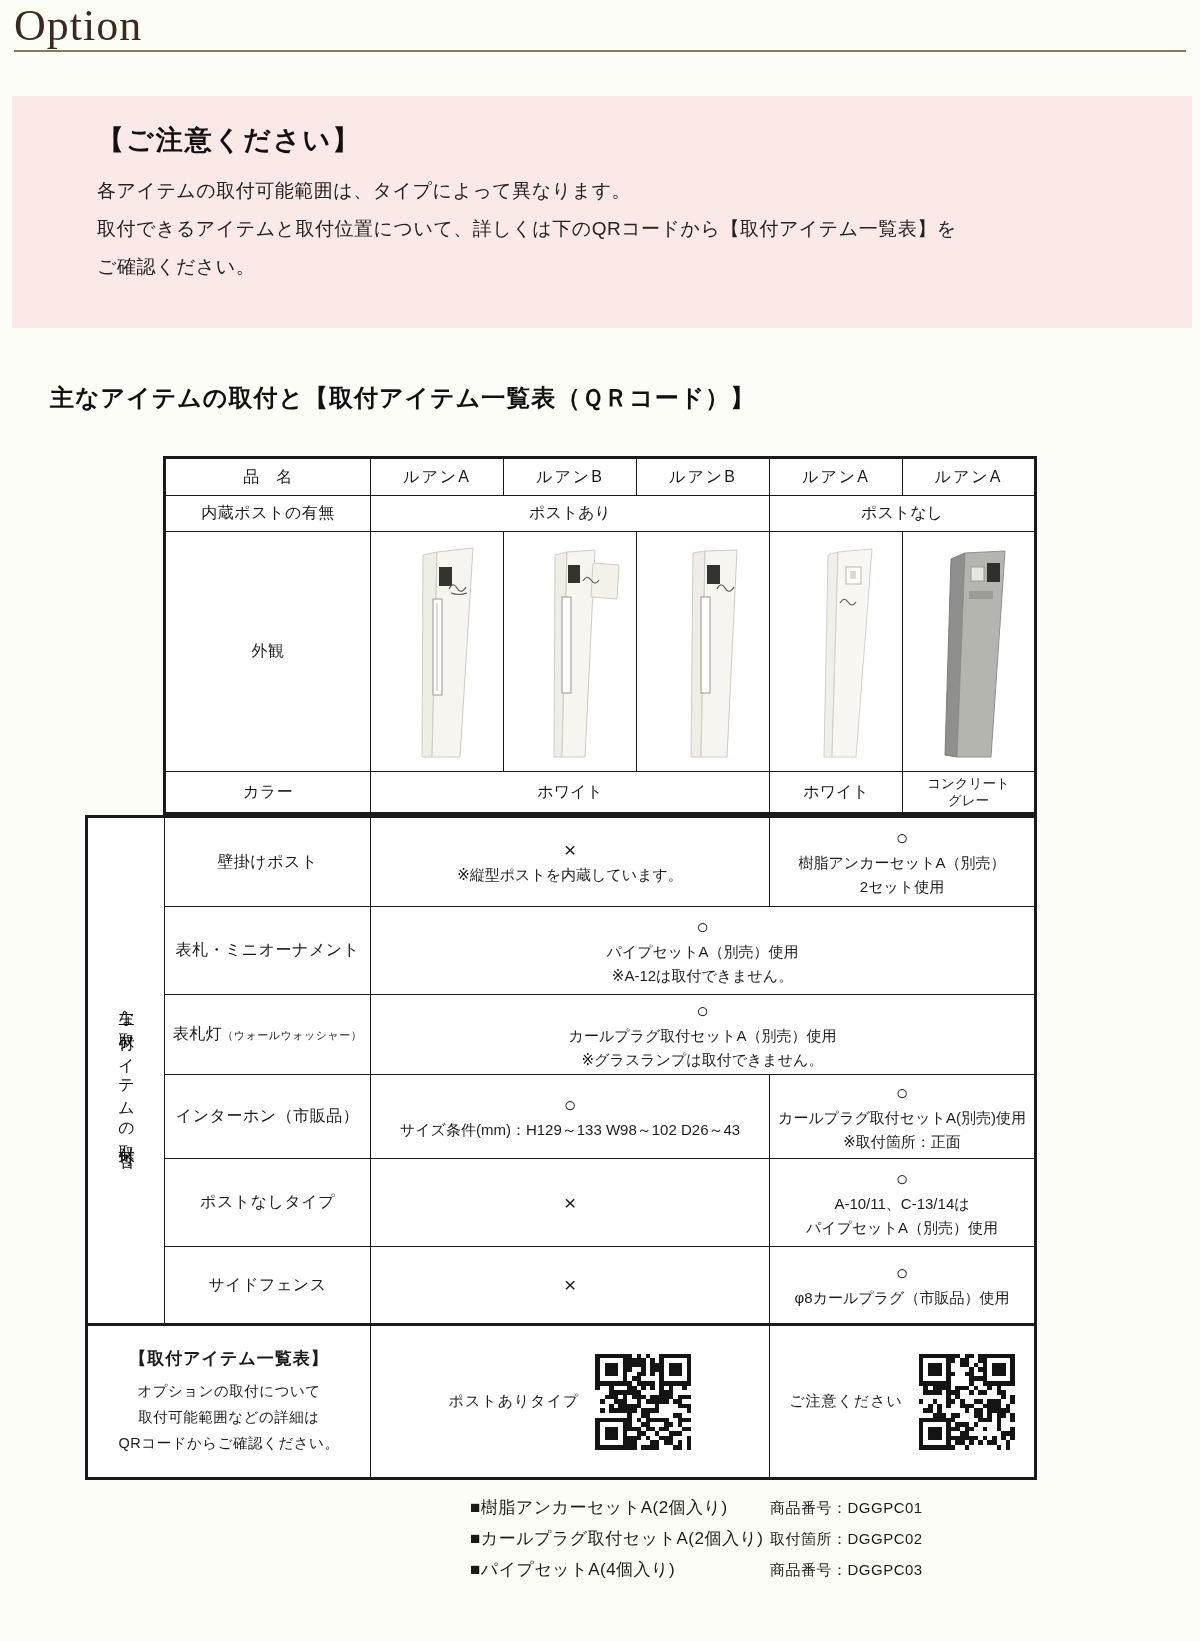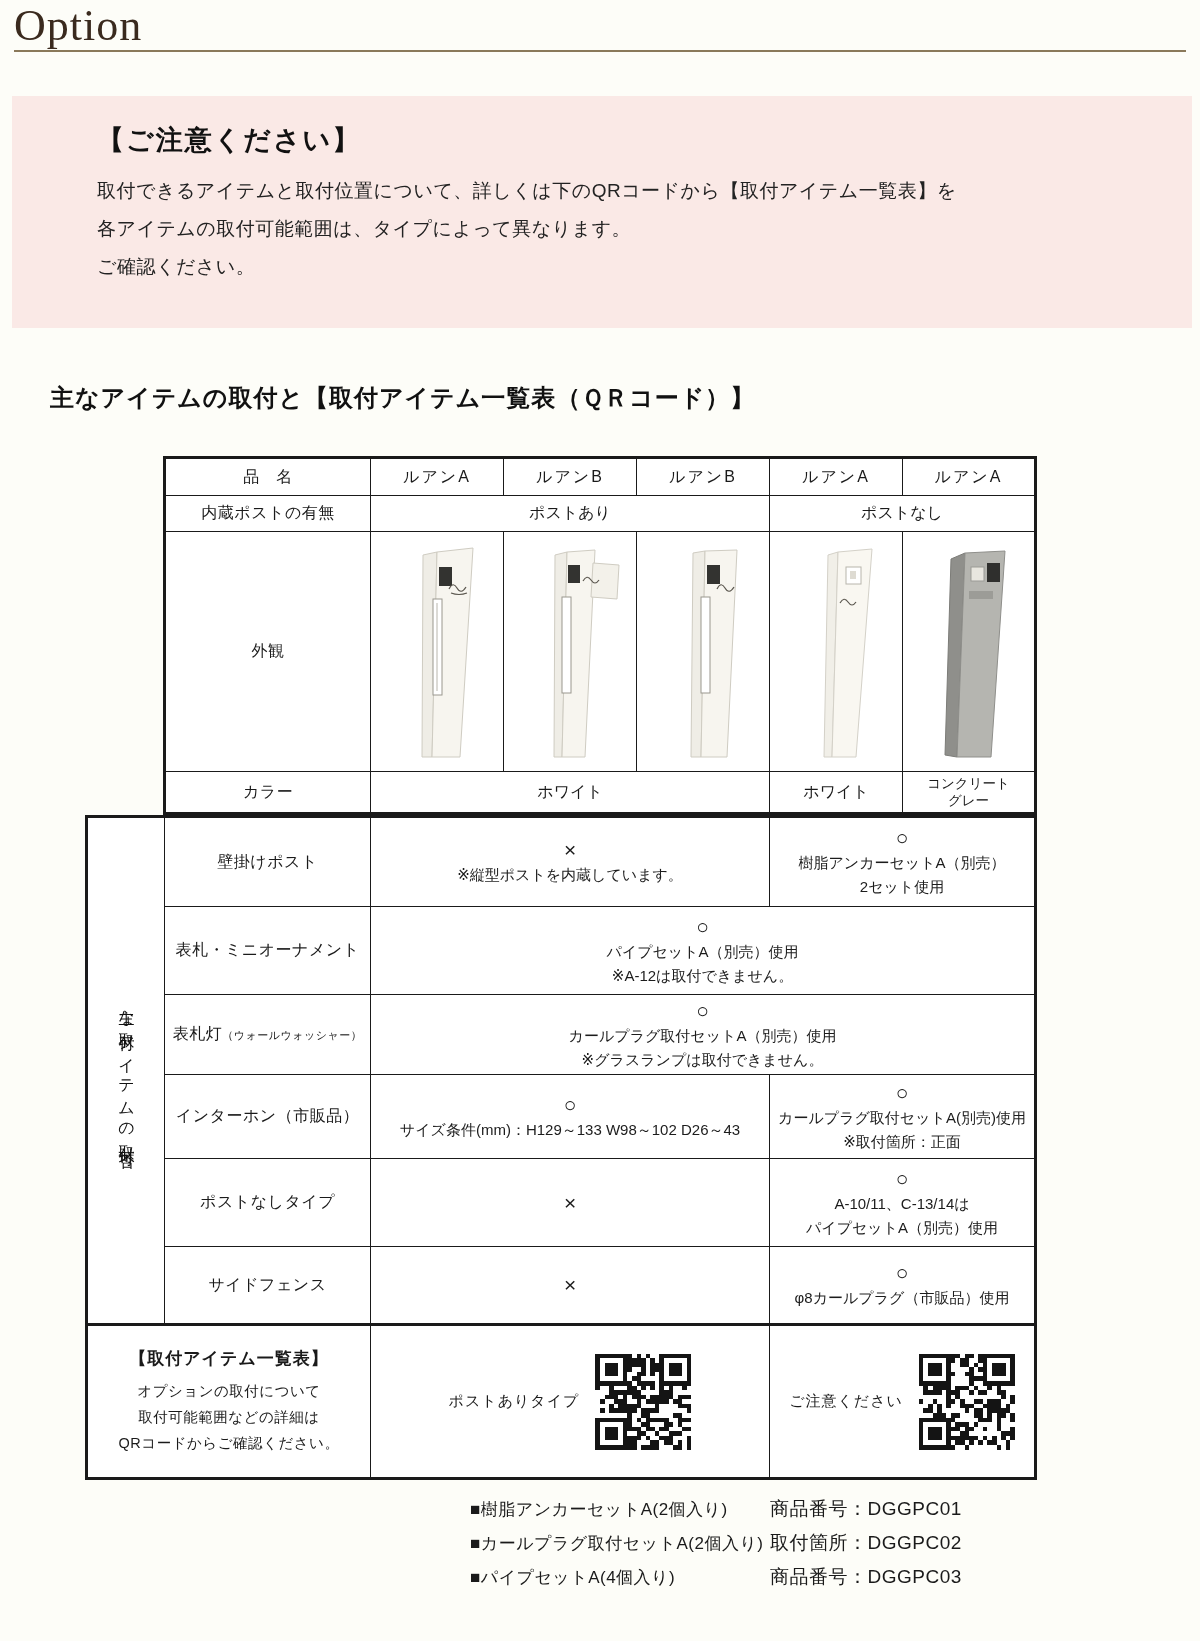--- a/index.html
+++ b/index.html
@@ -49,35 +49,35 @@
   .qrlabel { font-size:15px; letter-spacing:1px; }
   .qr { display:grid; grid-template-rows:repeat(21,1fr); grid-template-columns:repeat(21,1fr); width:96px; height:96px; background:#fff; outline:2px solid #fff; }
   .qr i { display:block; }
   
   .prodcell svg { display:block; margin:0 auto; }
   
   .foot { margin:16px 0 0 470px; }
   .foot-row { display:flex; align-items:baseline; margin-top:8px; }
   .foot-row:first-child { margin-top:0; }
   .fname { width:300px; font-size:17px; letter-spacing:0.5px; }
-  .fcode { font-size:19px; letter-spacing:0.5px;text-align:center; }
+  .fcode { font-size:15px; letter-spacing:0.5px;text-align:center; }
   .foot-note { color:#d0202e; font-size:15px; font-weight:bold; margin:4px 0 10px 22px; letter-spacing:0.5px; }
 </style>
 </head>
 <body>
 
 <div class="hdr">
   <div class="hdr-title">Option</div>
 </div>
 <hr class="hdr-rule">
 
 <section class="notice">
   <div class="notice-h">【ご注意ください】</div>
+  <p class="notice-line">各アイテムの取付可能範囲は、タイプによって異なります。</p>
   <p class="notice-line">取付できるアイテムと取付位置について、詳しくは下のQRコードから【取付アイテム一覧表】を</p>
-  <p class="notice-line">各アイテムの取付可能範囲は、タイプによって異なります。</p>
   <p class="notice-line">ご確認ください。</p>
 </section>
 
 <h3 class="sec-title">主なアイテムの取付と【取付アイテム一覧表（ＱＲコード）】</h3>
 
 <table class="spec top-table">
   <colgroup>
       <col style="width:206px">
       <col style="width:133px">
       <col style="width:133px">

